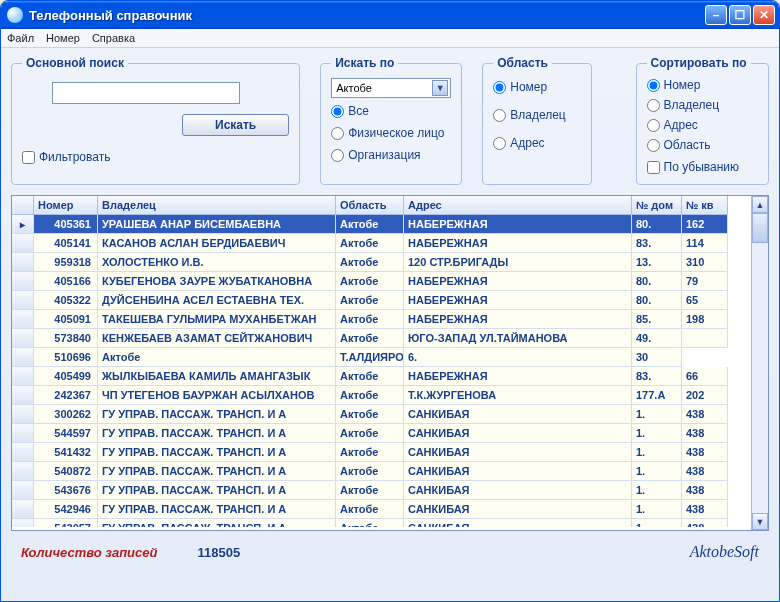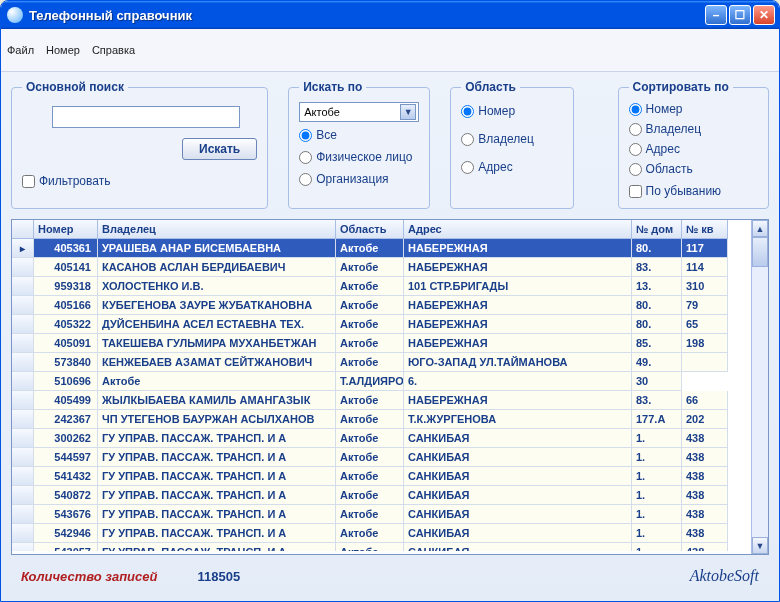--- a/index.html
+++ b/index.html
@@ -47,21 +47,21 @@
   color: #fff;
   font-weight: bold;
   font-size: 12px;
   display: flex; align-items: center; justify-content: center;
   cursor: pointer;
 }
 .win-btn.close { background: linear-gradient(to bottom, #ff9a8a, #d9432a); }
 .menubar {
   background: #f4f6fc;
   border-bottom: 1px solid #c9d3e8;
-  padding: 15px 6px;
+  padding: 3px 6px;
   display: flex;
   gap: 12px;
 }
 .menubar span { cursor: pointer; color: #222; }
 .content {
   padding: 8px 10px 4px 10px;
   flex: 0 0 auto;
 }
 .groups { display: flex; gap: 20px; }
 fieldset {
@@ -78,21 +78,21 @@
 .search-input {
   width: 188px; height: 22px;
   border: 1px solid #7a96c4;
   background: #fff;
   margin: 4px 0 10px 30px;
   display: block;
 }
 .btn-search {
   display: block;
   margin-left: 160px;
-  padding: 3px 16px;
+  padding: 3px 32px;
   background: linear-gradient(to bottom, #fdfdfd, #d8e0ef);
   border: 1px solid #6b85bb;
   border-radius: 3px;
   cursor: pointer;
   color: #1a3f8a;
   font-weight: bold;
   font-size: 12px;
 }
 .chk-row { margin-top: 14px; display: flex; align-items: center; gap: 4px; color: #1a3f8a; font-size: 12px; }
 .combo {
@@ -311,37 +311,37 @@
         <div>№ кв</div>
       </div>
       <div class="grid-body" id="grid-body">
           <div class="grid-row selected">
             <div class="row-marker">▸</div>
             <div class="col-num">405361</div>
             <div>УРАШЕВА АНАР БИСЕМБАЕВНА</div>
             <div>Актобе</div>
             <div>НАБЕРЕЖНАЯ</div>
             <div>80.</div>
-            <div>117</div>
+            <div>162</div>
           </div>
           <div class="grid-row">
             <div class="row-marker"></div>
             <div class="col-num">405141</div>
             <div>КАСАНОВ АСЛАН БЕРДИБАЕВИЧ</div>
             <div>Актобе</div>
             <div>НАБЕРЕЖНАЯ</div>
             <div>83.</div>
             <div>114</div>
           </div>
           <div class="grid-row">
             <div class="row-marker"></div>
             <div class="col-num">959318</div>
             <div>ХОЛОСТЕНКО И.В.</div>
             <div>Актобе</div>
-            <div>101 СТР.БРИГАДЫ</div>
+            <div>120 СТР.БРИГАДЫ</div>
             <div>13.</div>
             <div>310</div>
           </div>
           <div class="grid-row">
             <div class="row-marker"></div>
             <div class="col-num">405166</div>
             <div>КУБЕГЕНОВА ЗАУРЕ ЖУБАТКАНОВНА</div>
             <div>Актобе</div>
             <div>НАБЕРЕЖНАЯ</div>
             <div>80.</div>

